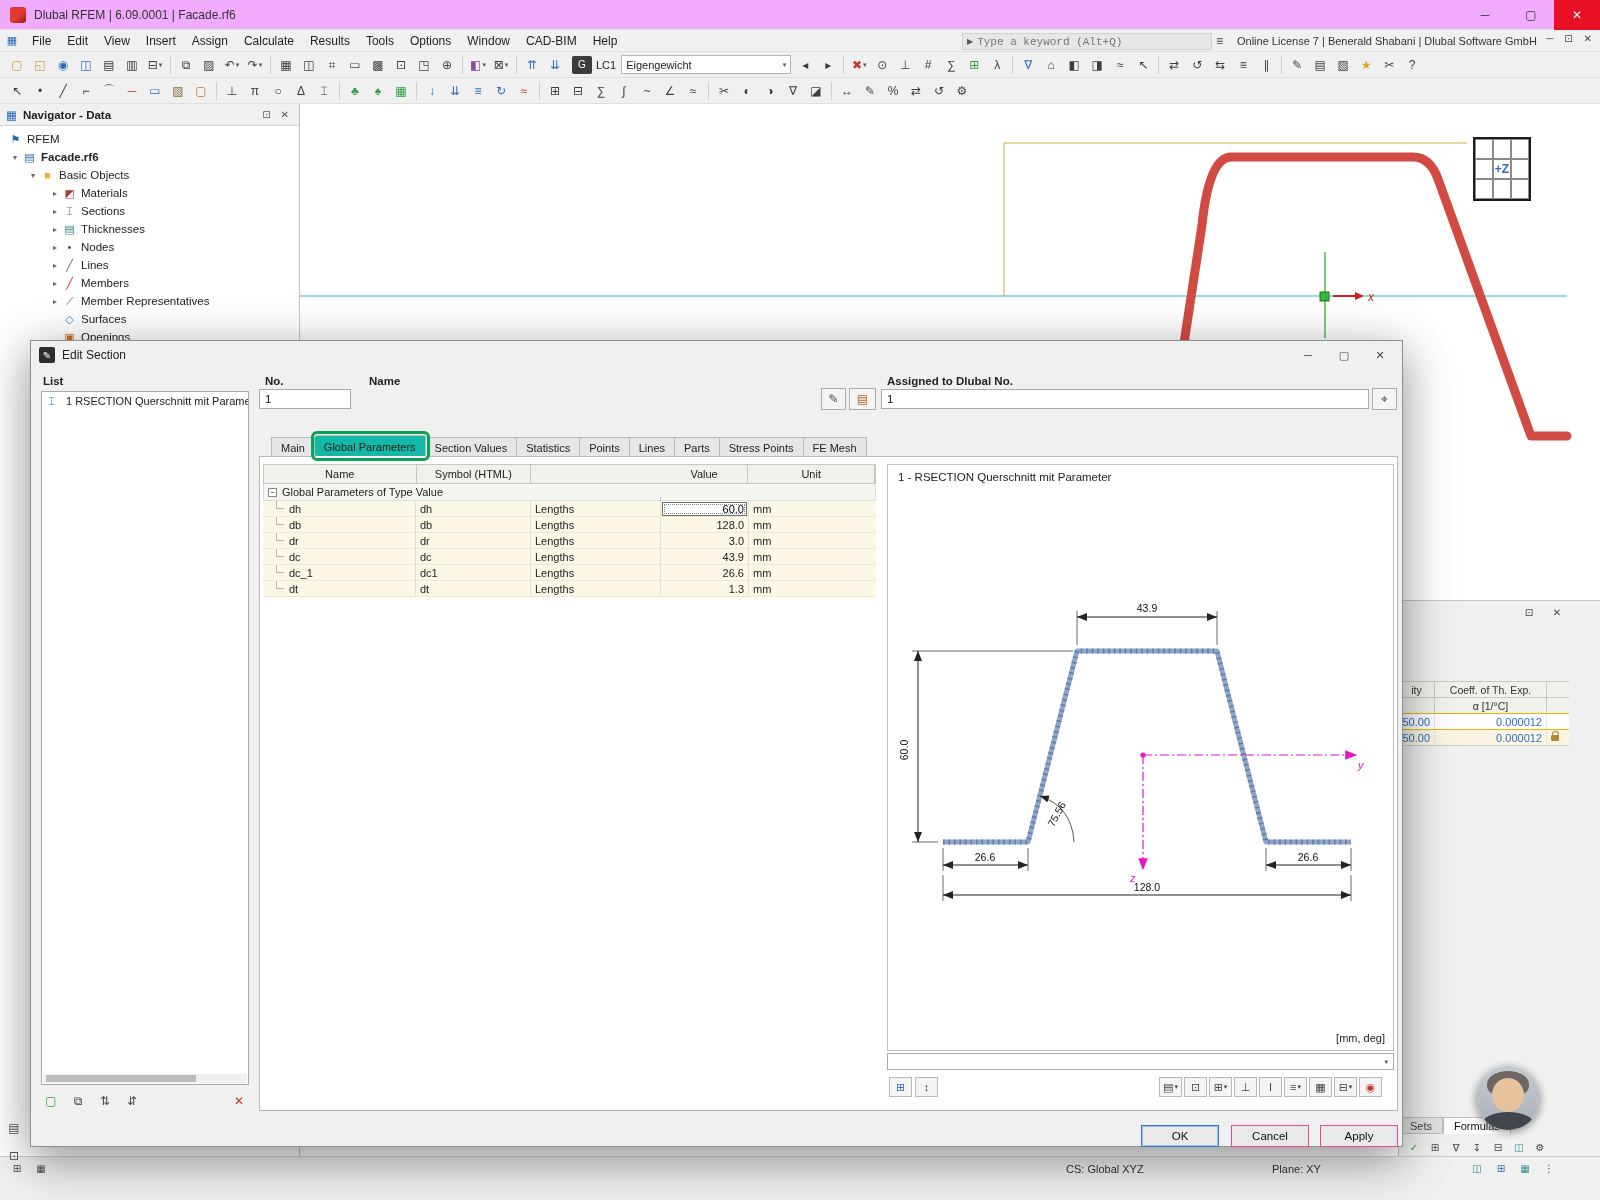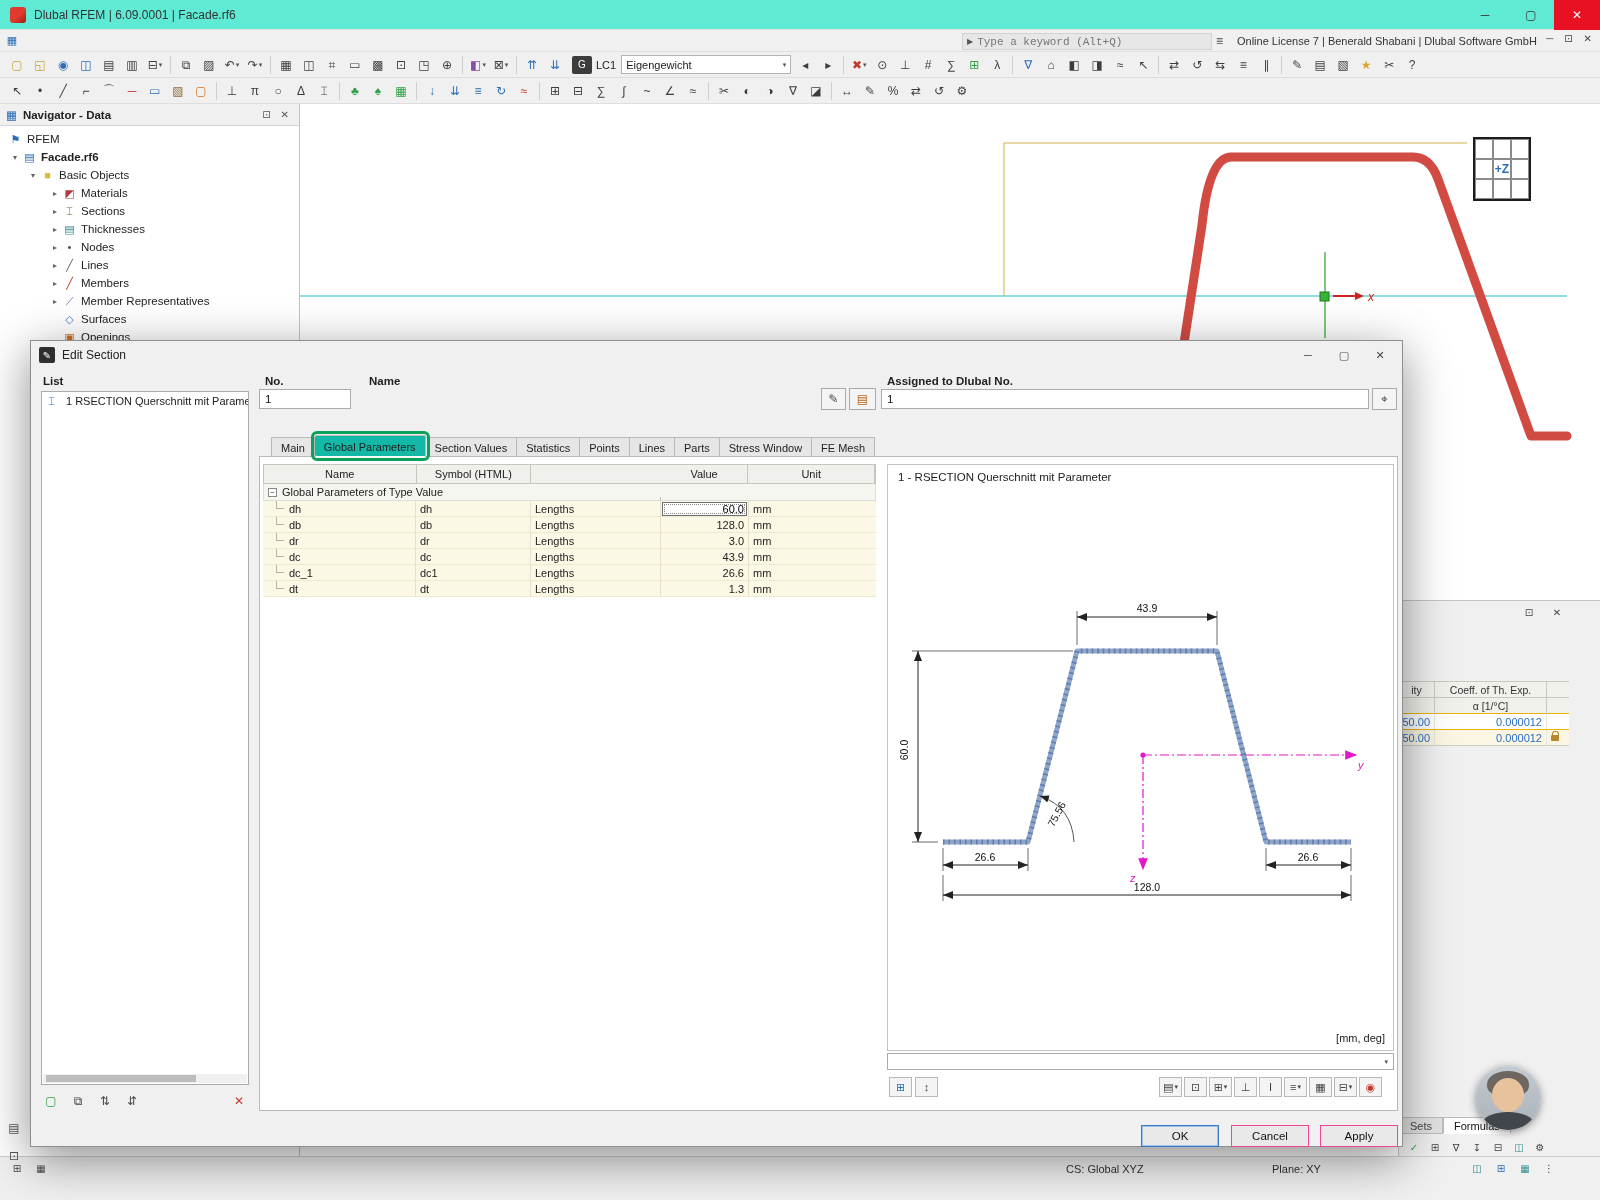--- a/index.html
+++ b/index.html
@@ -1,20 +1,20 @@
 <!DOCTYPE html>
 <html><head>
 <meta charset="utf-8">
 <style>
   *{box-sizing:border-box;margin:0;padding:0}
   html,body{width:1600px;height:1200px}
   body{position:relative;font-family:"Liberation Sans","DejaVu Sans",sans-serif;font-size:12px;color:#222;background:#e9e9e9;overflow:hidden}
 
   
-  .titlebar{position:absolute;left:0;top:0;width:1600px;height:30px;background:#5eead4;display:flex;align-items:center;border-bottom:1px solid #e3e3e3;z-index:10}
+  .titlebar{position:absolute;left:0;top:0;width:1600px;height:30px;background:#f0abfc;display:flex;align-items:center;border-bottom:1px solid #e3e3e3;z-index:10}
   .logo{width:16px;height:16px;margin:0 8px 0 10px;background:linear-gradient(135deg,#e03a2f 55%,#9a1c14);border-radius:3px}
   .title-text{font-size:12px;color:#333}
   .win-controls{margin-left:auto;display:flex;height:30px}
   .win-btn{width:46px;height:30px;display:flex;align-items:center;justify-content:center;font-size:12px;color:#333}
   .win-btn.close{background:#e81123;color:#fff}
 
   
   .menubar{position:absolute;left:0;top:30px;width:1600px;height:22px;background:#f0f0f0;display:flex;align-items:center;border-bottom:1px solid #e0e0e0;z-index:10}
   .menu-icon{width:16px;text-align:center;color:#2b6cb8;font-size:11px;margin:0 4px}
   .menu-item{padding:0 8px;height:22px;line-height:22px;font-size:12px}
@@ -141,20 +141,34 @@
   <span class="title-text">Dlubal RFEM | 6.09.0001 | Facade.rf6</span>
   <span class="win-controls">
     <span class="win-btn">─</span>
     <span class="win-btn">▢</span>
     <span class="win-btn close">✕</span>
   </span>
 </div>
 
 <div class="menubar">
   <span class="menu-icon">▦</span>
+  <span id="menu-items" style="display:flex">
+      <span class="menu-item">File</span>
+      <span class="menu-item">Edit</span>
+      <span class="menu-item">View</span>
+      <span class="menu-item">Insert</span>
+      <span class="menu-item">Assign</span>
+      <span class="menu-item">Calculate</span>
+      <span class="menu-item">Results</span>
+      <span class="menu-item">Tools</span>
+      <span class="menu-item">Options</span>
+      <span class="menu-item">Window</span>
+      <span class="menu-item">CAD-BIM</span>
+      <span class="menu-item">Help</span>
+    </span>
 </div>
 <div class="search-box">
   <span class="play">▶</span>
   <input placeholder="Type a keyword (Alt+Q)" style="">
 </div>
 <span class="search-menu-icon">≡</span>
 <span class="license">Online License 7 | Benerald Shabani | Dlubal Software GmbH</span>
 <span class="mdi-btns">
   <span>─</span>
   <span>⊡</span>
@@ -464,21 +478,21 @@
   <span class="mini-btn" style="left:1341px;top:47px">⌖</span>
 
   <div class="tabs" id="dlg-tabs">
       <span class="tab">Main</span>
       <span class="tab active hl">Global Parameters</span>
       <span class="tab">Section Values</span>
       <span class="tab">Statistics</span>
       <span class="tab">Points</span>
       <span class="tab">Lines</span>
       <span class="tab">Parts</span>
-      <span class="tab">Stress Window</span>
+      <span class="tab">Stress Points</span>
       <span class="tab">FE Mesh</span>
     </div>
   <div class="pane"></div>
 
   <div class="ptable">
     <div class="phead" id="phead">
         <span class="phc" style="width: 153px;">Name</span>
         <span class="phc" style="width: 115px;">Symbol (HTML)</span>
         <span class="phc" style="width: 130px; margin-top: 32px;">Unit Group</span>
         <span class="phc" style="width: 88px;">Value</span>

